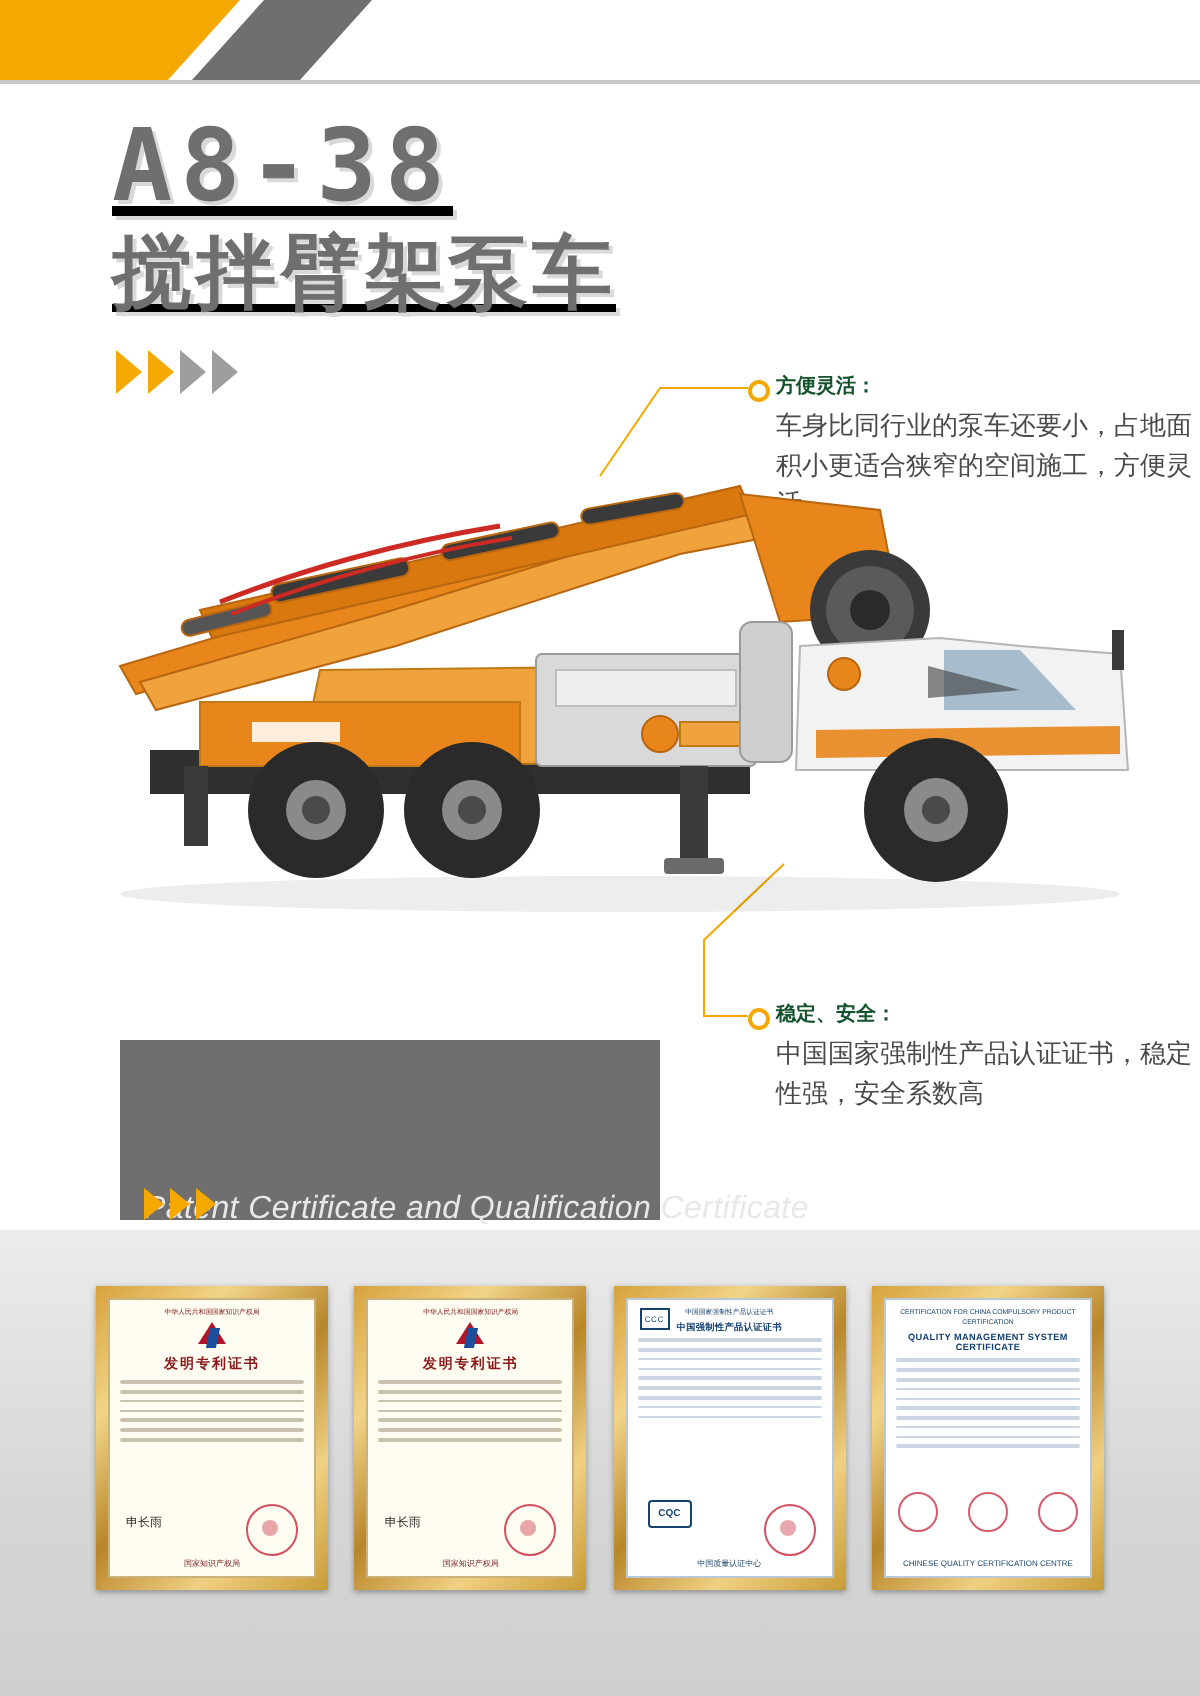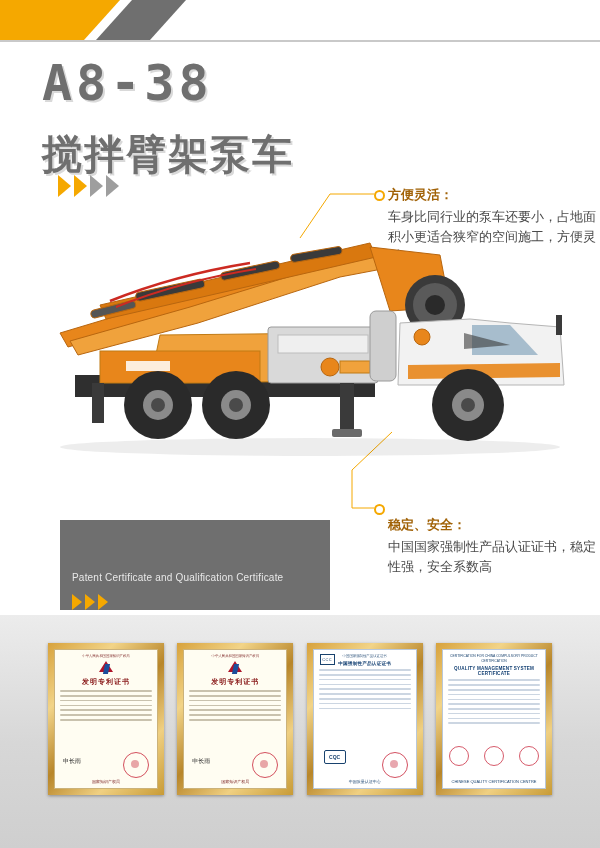--- a/index.html
+++ b/index.html
@@ -21,50 +21,50 @@
   .corner-grey{
     position:absolute;left:96px;top:0;width:90px;height:40px;
     background:#6f6f6f;
     clip-path:polygon(36px 0,90px 0,54px 40px,0 40px);
   }
   .top-rule{
     position:absolute;left:0;top:40px;width:600px;height:2px;background:#c9c9c9;
   }
 
   
-  .title-block{position:absolute;left:42px;top:58px;}
+  .title-block{position:absolute;left:56px;top:58px;text-decoration:underline;}
   .title-model{
     font-family:"DejaVu Sans Mono", monospace;
     font-size:50px;font-weight:bold;letter-spacing:4px;
     color:#6f6f6f;line-height:1;
     text-shadow:2px 2px 0 #d9d9d9;
   }
   .title-cn{
-    margin-top:23px;
+    margin-top:6px;
     font-size:40px;font-weight:bold;letter-spacing:2px;
     color:#6f6f6f;line-height:1.15;
     text-shadow:2px 2px 0 #d9d9d9;
   }
   .chev-row{position:absolute;left:58px;top:175px;display:flex;gap:3px;}
   .chev{
     width:0;height:0;border-top:11px solid transparent;border-bottom:11px solid transparent;
     border-left:13px solid #f5a800;
   }
   .chev.grey{border-left-color:#9e9e9e;}
 
   
   .callout{position:absolute;width:210px;}
   .callout-title{
-    font-size:13px;font-weight:bold;color:#a16207;margin-bottom:4px;
+    font-size:10px;font-weight:bold;color:#14532d;margin-bottom:4px;
   }
   .callout-body{
     font-size:13px;color:#4a4a4a;line-height:1.5;font-family:Liberation Mono, monospace;
   }
   .callout-a{left:388px;top:186px;}
-  .callout-b{left:388px;top:516px;}
+  .callout-b{left:388px;top:500px;}
   .dot{
     position:absolute;width:7px;height:7px;border-radius:50%;
     border:2px solid #f5a800;background:#ffffff;
   }
   .dot-a{left:374px;top:190px;}
   .dot-b{left:374px;top:504px;}
   .leader{position:absolute;stroke:#f5a800;fill:none;stroke-width:1;}
 
   
   .truck-wrap{position:absolute;left:40px;top:215px;width:540px;height:260px;}
@@ -74,22 +74,22 @@
     position:absolute;left:60px;top:520px;width:270px;height:90px;background:#6f6f6f;
   }
   .cert-header-cn{
     position:absolute;left:72px;top:540px;
     font-size:24px;font-weight:bold;color:#ffffff;letter-spacing:1px;
   }
   .cert-header-cn .big{
     font-size:34px;color:#f5a800;vertical-align:-3px;
   }
   .cert-header-en{
-    position:absolute;left:72px;top:572px;
-    font-size:10px;color:#e8e8e8;letter-spacing:.2px;
+    position:absolute;left:72px;top:596px;
+    font-size:16px;color:#e8e8e8;font-style:italic;letter-spacing:.2px;
   }
   .cert-chev{position:absolute;left:72px;top:594px;display:flex;gap:3px;}
   .cert-chev .chev{border-top-width:8px;border-bottom-width:8px;border-left-width:10px;}
 
   
   .cert-strip{
     position:absolute;left:0;top:615px;width:600px;height:233px;
     background:linear-gradient(180deg,#ececec 0%,#d7d7d7 55%,#cfcfcf 100%);
   }
   .cert-row{

